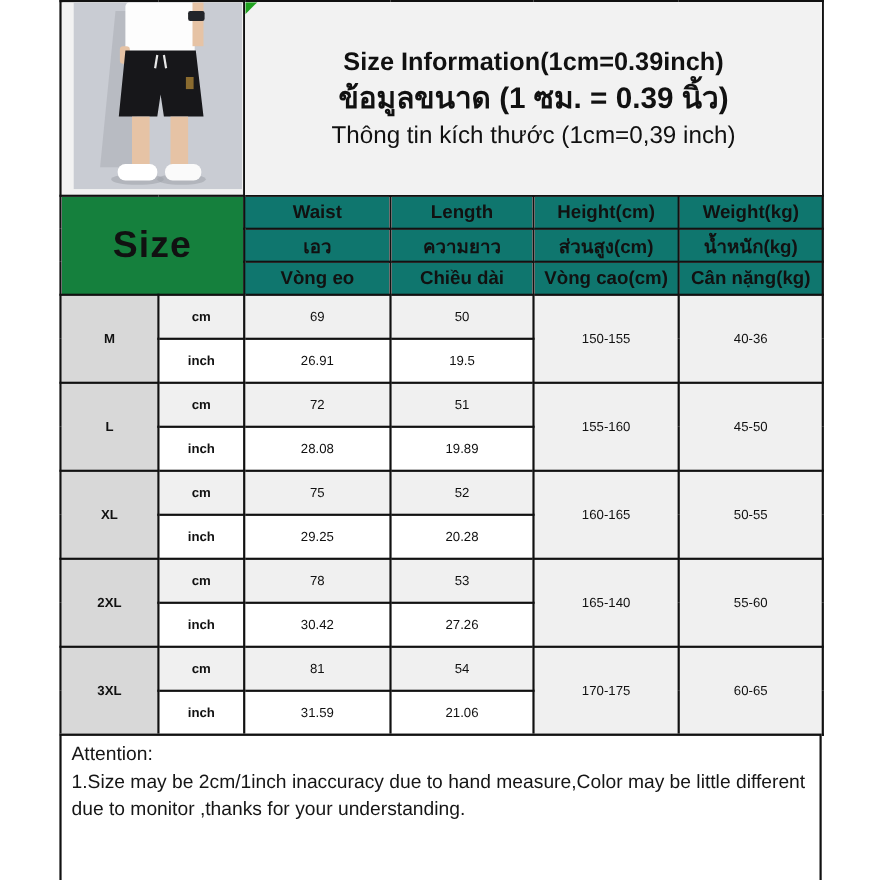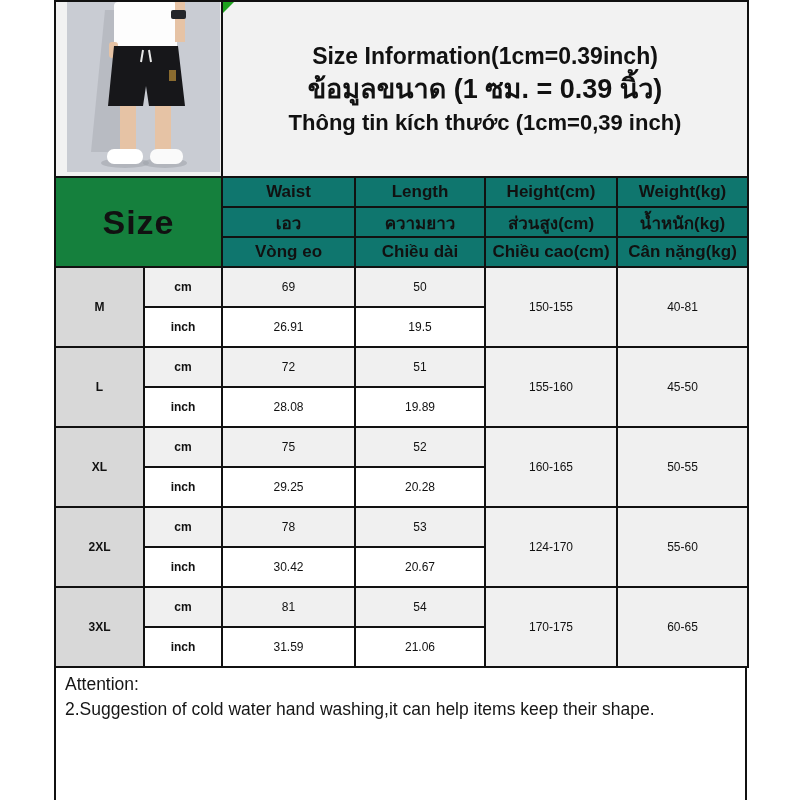--- a/index.html
+++ b/index.html
@@ -19,21 +19,21 @@
     padding:0;overflow:hidden;
   }
 
   
   .photo-cell{height:170px;background:#f2f2f2;}
   .title-cell{background:#f2f2f2;position:relative;}
   .flag{position:absolute;top:0;left:0;width:0;height:0;
         border-top:11px solid #1fa21f;border-right:11px solid transparent;}
   .title-en{font-size:23px;font-weight:bold;line-height:34px;}
   .title-th{font-size:27px;font-weight:bold;line-height:33px;}
-  .title-vi{font-size:22px;font-weight:bold;line-height:34px;}
+  .title-vi{font-size:22px;font-weight:normal;line-height:34px;}
 
   
   .hdr{background:#0f766e;font-weight:bold;font-size:17px;height:28px;}
   .size-cell{background:#15803d;font-weight:bold;font-size:34px;letter-spacing:1px;}
 
   
   tr.data-row td{height:38px;font-size:12px;}
   .lbl{background:#d8d8d8;font-weight:bold;font-size:18px;}
   .unit{font-weight:bold;}
   .cm-row .val,.cm-row .unit{background:#f0f0f0;}
@@ -111,31 +111,31 @@
       </tr>
       <tr>
         <td class="hdr">เอว</td>
         <td class="hdr">ความยาว</td>
         <td class="hdr">ส่วนสูง(cm)</td>
         <td class="hdr">น้ำหนัก(kg)</td>
       </tr>
       <tr>
         <td class="hdr">Vòng eo</td>
         <td class="hdr">Chiều dài</td>
-        <td class="hdr">Chiều cao(cm)</td>
+        <td class="hdr">Vòng cao(cm)</td>
         <td class="hdr">Cân nặng(kg)</td>
       </tr>
 
       <tr class="data-row cm-row">
         <td class="lbl" rowspan="2">M</td>
         <td class="unit">cm</td>
         <td class="val">69</td>
         <td class="val">50</td>
         <td class="range" rowspan="2">150-155</td>
-        <td class="range" rowspan="2">40-81</td>
+        <td class="range" rowspan="2">40-36</td>
       </tr>
       <tr class="data-row inch-row">
         <td class="unit">inch</td>
         <td class="val">26.91</td>
         <td class="val">19.5</td>
       </tr>
 
       <tr class="data-row cm-row">
         <td class="lbl" rowspan="2">L</td>
         <td class="unit">cm</td>
@@ -162,43 +162,43 @@
         <td class="unit">inch</td>
         <td class="val">29.25</td>
         <td class="val">20.28</td>
       </tr>
 
       <tr class="data-row cm-row">
         <td class="lbl" rowspan="2">2XL</td>
         <td class="unit">cm</td>
         <td class="val">78</td>
         <td class="val">53</td>
-        <td class="range" rowspan="2">124-170</td>
+        <td class="range" rowspan="2">165-140</td>
         <td class="range" rowspan="2">55-60</td>
       </tr>
       <tr class="data-row inch-row">
         <td class="unit">inch</td>
         <td class="val">30.42</td>
-        <td class="val">20.67</td>
+        <td class="val">27.26</td>
       </tr>
 
       <tr class="data-row cm-row">
         <td class="lbl" rowspan="2">3XL</td>
         <td class="unit">cm</td>
         <td class="val">81</td>
         <td class="val">54</td>
         <td class="range" rowspan="2">170-175</td>
         <td class="range" rowspan="2">60-65</td>
       </tr>
       <tr class="data-row inch-row">
         <td class="unit">inch</td>
         <td class="val">31.59</td>
         <td class="val">21.06</td>
       </tr>
     </tbody>
       </table>
 
     <div class="attention">
       <p>Attention:</p>
-      <p>2.Suggestion of cold water hand washing,it can help items keep their shape.</p>
+      <p>1.Size may be 2cm/1inch inaccuracy due to hand measure,Color may be little different due to monitor ,thanks for your understanding.</p>
     </div>
   </div>
 </div>
 
 </body></html>

